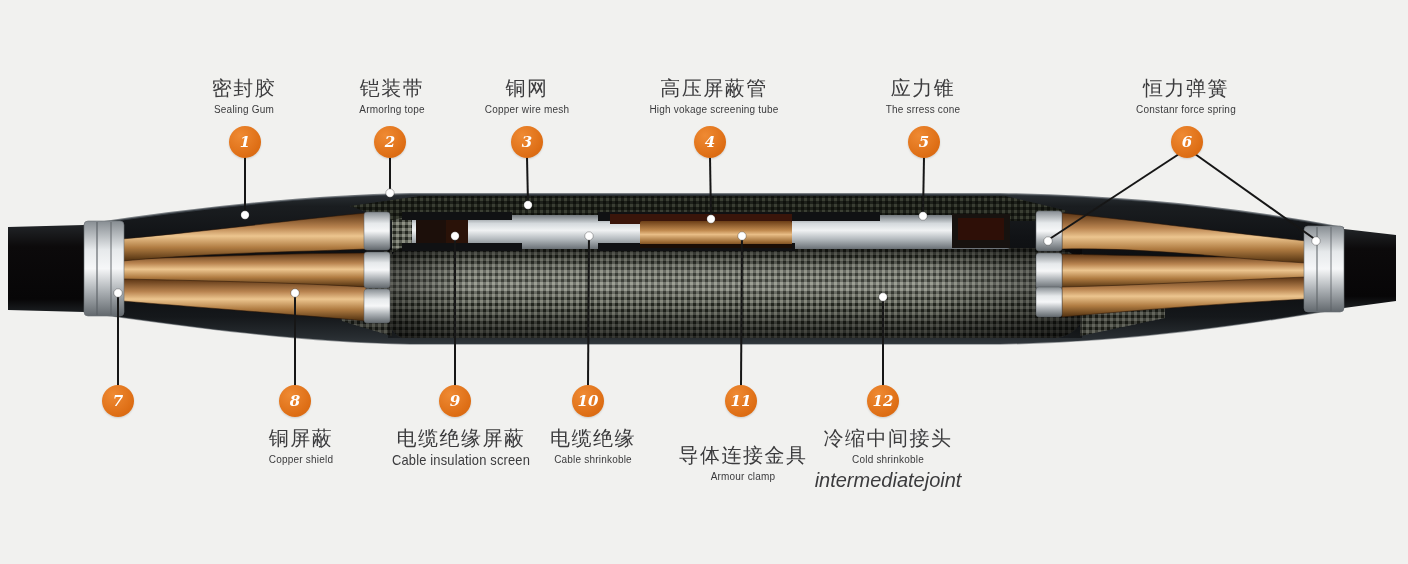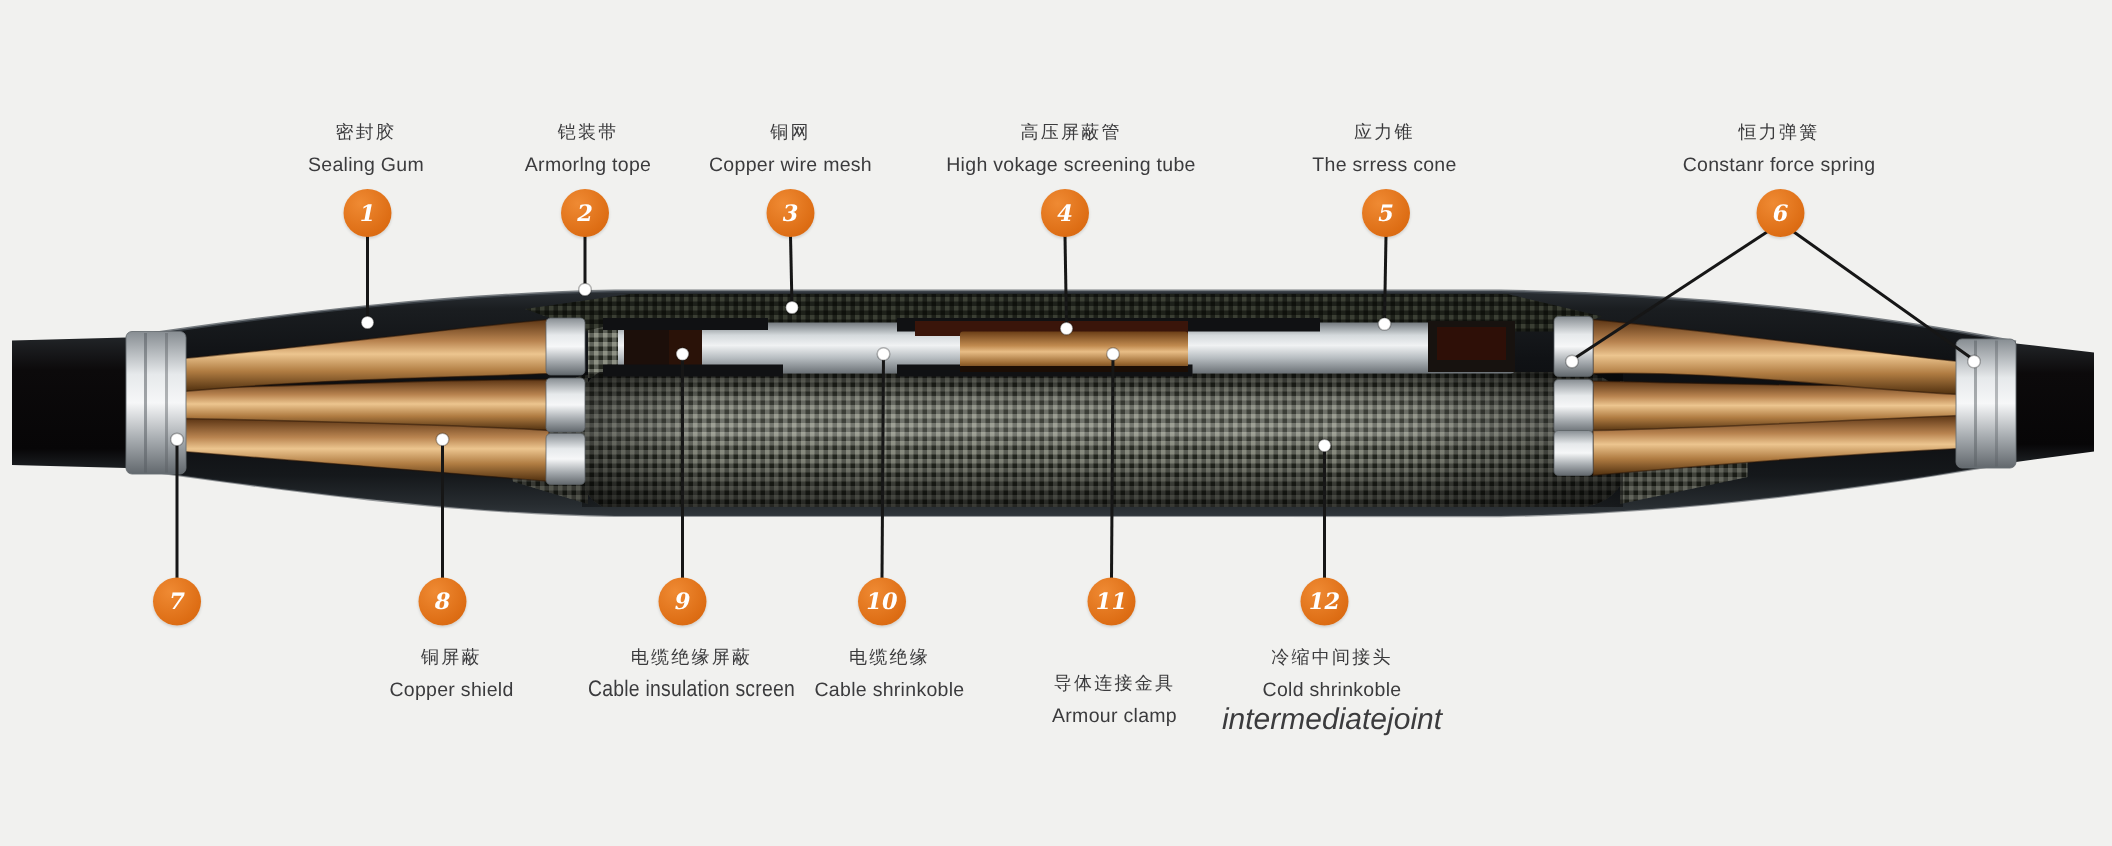--- a/index.html
+++ b/index.html
@@ -15,22 +15,22 @@
     color:#fff;display:flex;align-items:center;justify-content:center;
     font-family:"DejaVu Serif","Liberation Serif",serif;
     font-style:italic;font-size:15px;font-weight:bold;
     box-shadow:0 1px 2px rgba(0,0,0,.15);
     z-index:3;
   }
   .lbl{
     position:absolute;transform:translateX(-50%);
     text-align:center;white-space:nowrap;color:#3b3b3d;z-index:2;
   }
-  .lbl .zh{font-size:12px;line-height:22px;letter-spacing:1.5px;}
-  .lbl .en{font-size:13px;line-height:21px;letter-spacing:.2px;}
+  .lbl .zh{font-size:20px;line-height:22px;letter-spacing:1.5px;}
+  .lbl .en{font-size:10px;line-height:21px;letter-spacing:.2px;}
   .lbl .en.condensed{display:inline-block;transform:scaleX(.86);transform-origin:50% 50%;font-size:15px;}
   .lbl .en2{font-size:20px;line-height:21px;font-style:italic;}
 </style>
 </head>
 <body>
 
 <div class="stage">
 
   <svg width="1408" height="564" viewBox="0 0 1408 564">
     <defs>

